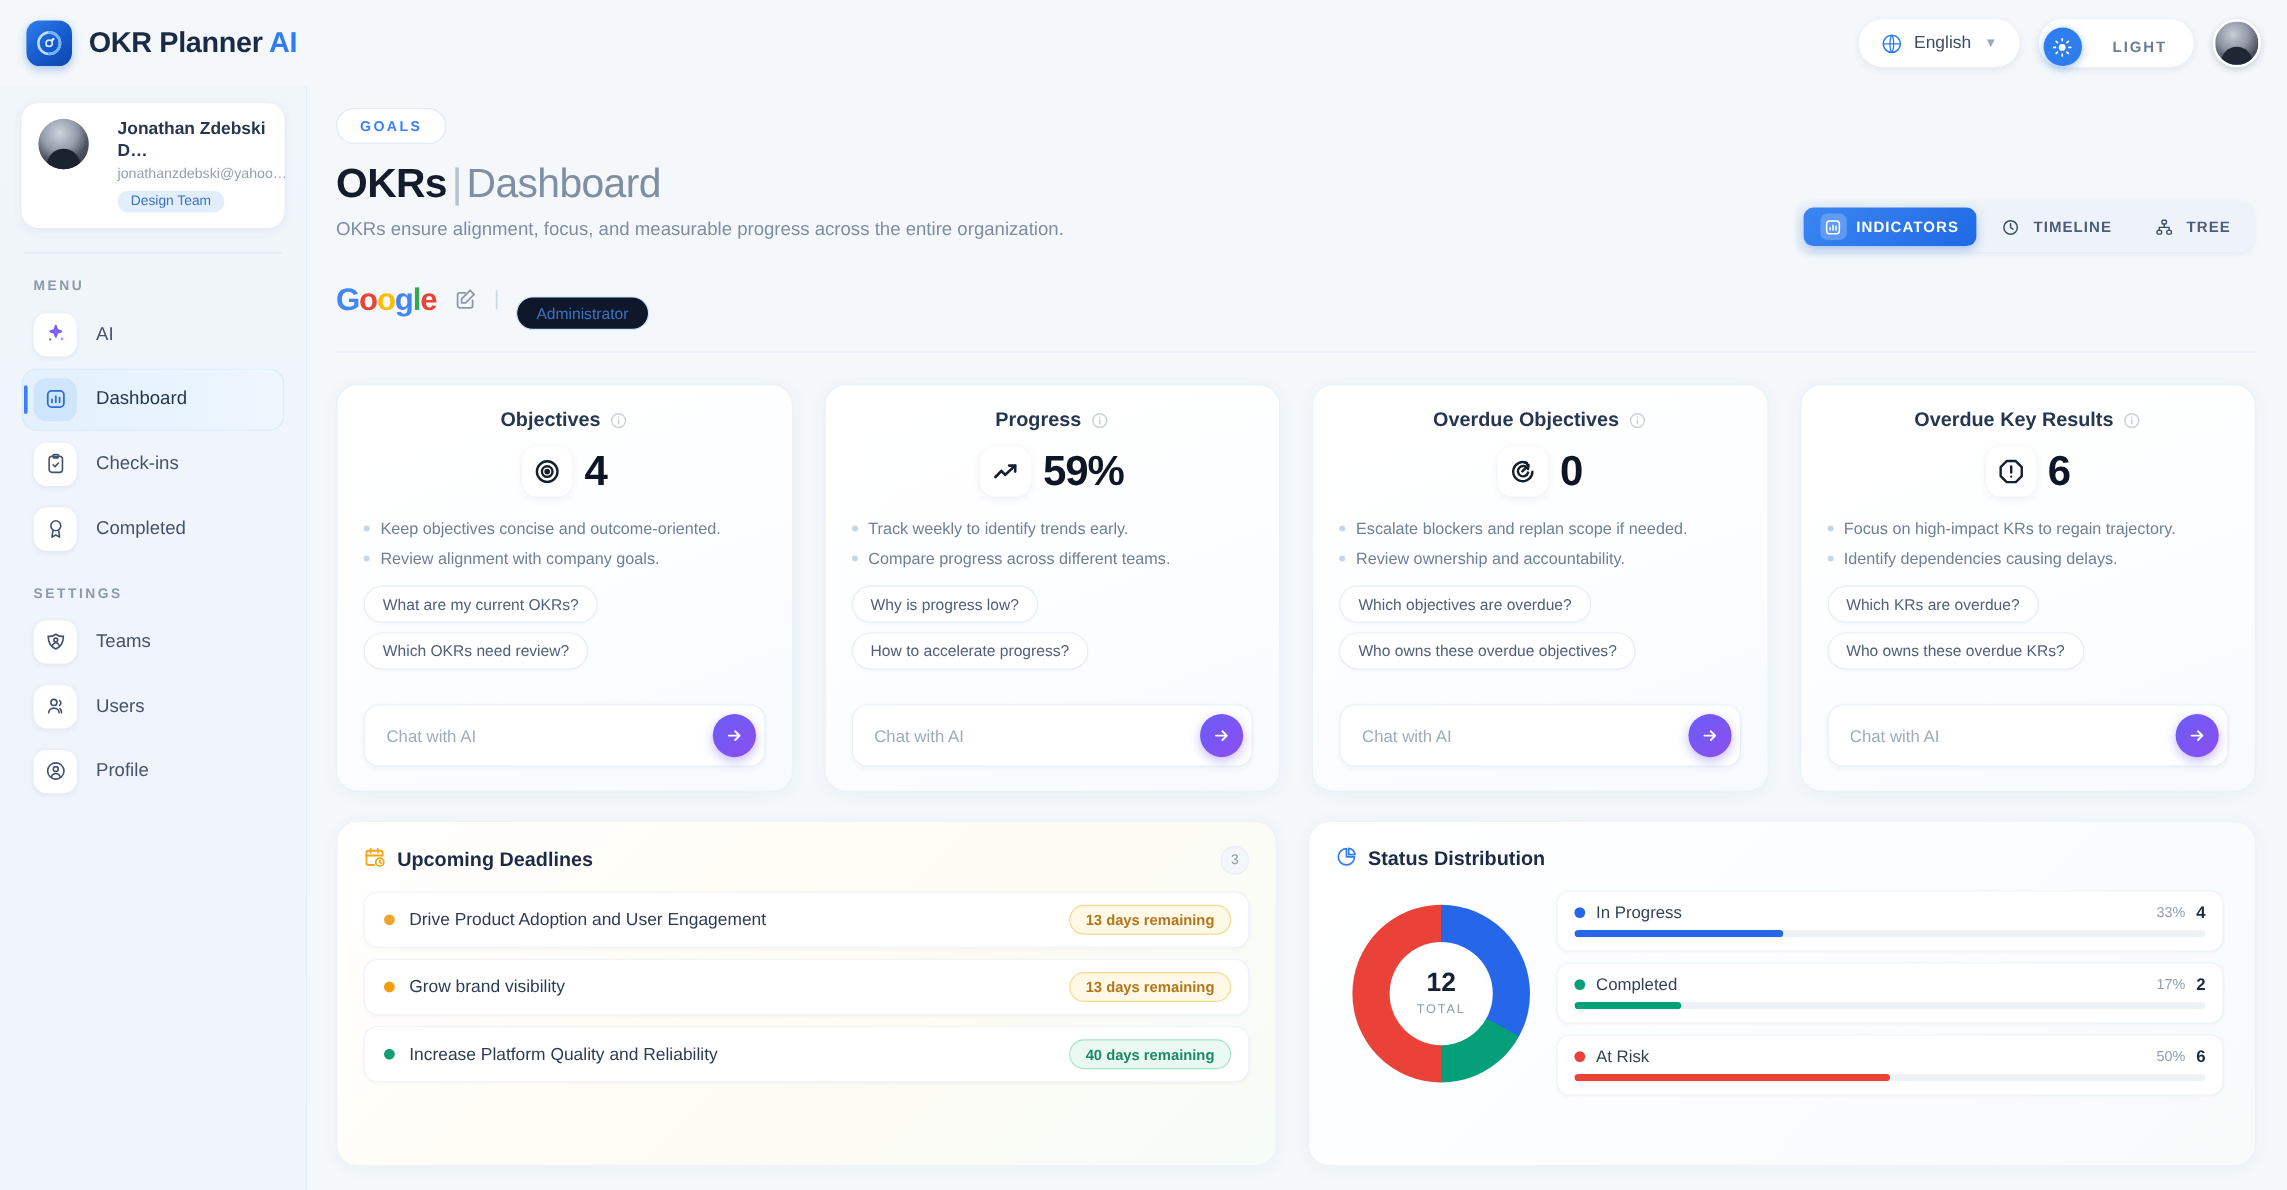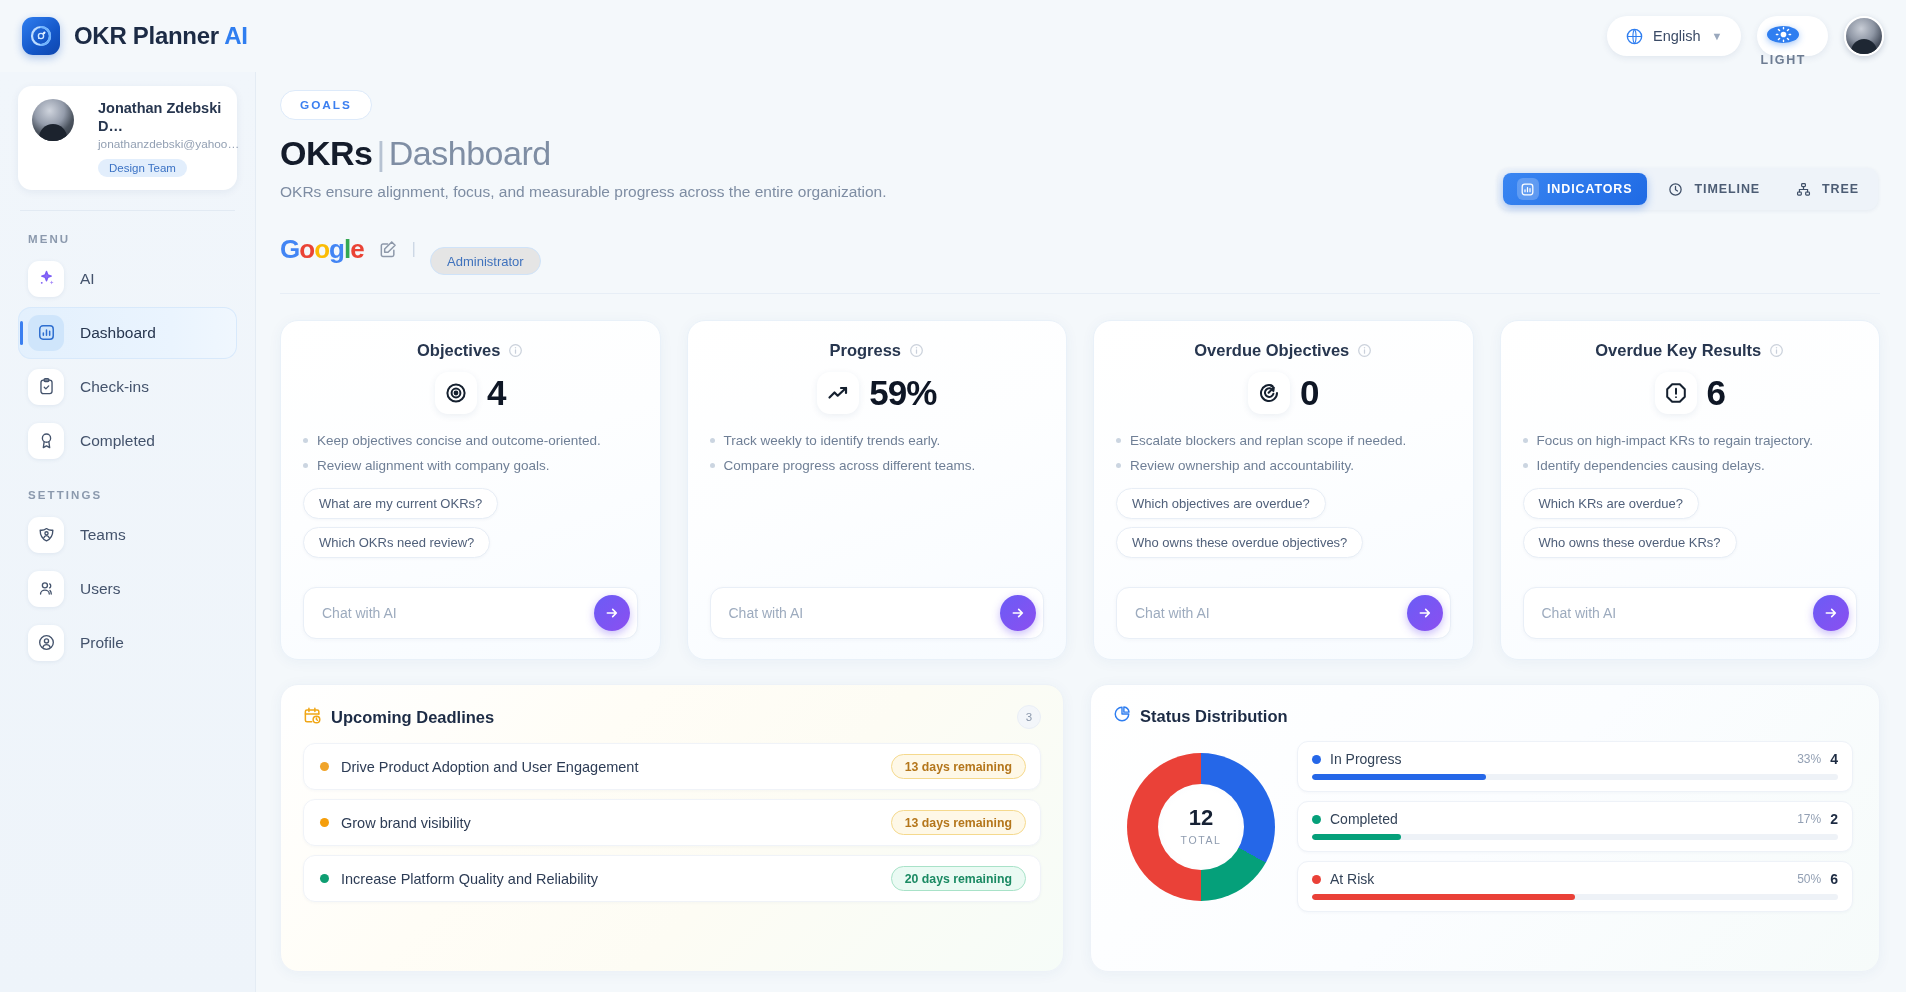--- a/index.html
+++ b/index.html
@@ -32,23 +32,22 @@
   .pill-white {
     height: 40px; background: #fff; border-radius: 22px;
     display: flex; align-items: center; gap: 9px; padding: 0 18px;
     box-shadow: 0 2px 7px rgba(30,60,110,.09);
     font-size: 14.5px; color: #3b4b66;
   }
   .globe-ic { width: 19px; height: 19px; flex: none; }
   .chev { font-size: 11px; color: #9aa8bd; margin-left: 2px; }
   .theme-toggle {
     height: 40px; background: #fff; border-radius: 22px;
-    display: flex; align-items: center; gap: 10px; padding: 10px 22px 4px 4px;
+    display: flex; align-items: center; gap: 26px; padding: 10px 22px 4px 4px;
     box-shadow: 0 2px 7px rgba(30,60,110,.09);
-    flex-direction: column;
   }
   .theme-knob {
     width: 32px; height: 32px; border-radius: 50%;
     background: #2f7ef0; display: flex; align-items: center; justify-content: center;
     box-shadow: 0 2px 7px rgba(47,126,240,.45);
   }
   .theme-label { font-size: 12.5px; letter-spacing: 1.6px; font-weight: 600; color: #6d7c92; }
   .avatar-top {
     width: 40px; height: 40px; border-radius: 50%; flex: none;
     background: radial-gradient(circle at 42% 30%, #c8cdd6 0%, #8e96a4 40%, #474f5d 70%, #222934 100%);
@@ -142,21 +141,21 @@
   .page-title .bar { color: #b6c2d2; font-weight: 300; padding: 0 4px; }
   .page-sub { margin-top: 10px; font-size: 15.5px; color: #7e8da3; }
 
   .org-row { display: flex; align-items: center; gap: 14px; margin-top: 22px; padding-bottom: 18px; border-bottom: 1px solid #e7eef6; }
   .google-logo { font-size: 26px; font-weight: 600; letter-spacing: -1px; font-family: "Liberation Sans", sans-serif; }
   .g-b { color: #4285F4; } .g-r { color: #EA4335; } .g-y { color: #FBBC05; } .g-g { color: #34A853; }
   .edit-ic { width: 20px; height: 20px; opacity: .6; cursor: pointer; }
   .vline { color: #cdd8e5; font-size: 17px; }
   .admin-chip {
     height: 28px; display: inline-flex; align-items: center; padding: 0 16px;
-    border-radius: 15px; border: 1px solid #cfe3f9; background: #e5e5e5;
+    border-radius: 15px; border: 1px solid #cfe3f9; background: #0f172a;
     font-size: 13px; color: #3f72bd; margin-top: 24px;
   }
 
   
   .kpi-row { display: flex; gap: 26px; margin-top: 26px; }
   .kpi-card {
     flex: 1; height: 340px; border-radius: 18px; padding: 20px 22px 20px 22px;
     background: linear-gradient(160deg,#ffffff 0%, #fdfeff 45%, #f7fbff 100%);
     border: 1px solid #e9f1f9; box-shadow: 0 2px 14px rgba(35,70,130,.05);
     display: flex; flex-direction: column; position: relative;
@@ -507,20 +506,24 @@
         </div>
         <div class="tips">
           <div class="tip">
               <span class="dot"></span>
               <span>Track weekly to identify trends early.</span>
             </div>
           <div class="tip">
               <span class="dot"></span>
               <span>Compare progress across different teams.</span>
             </div>
+        </div>
+        <div class="sugg-wrap">
+          <span class="sugg">Why is progress low?</span>
+          <span class="sugg">How to accelerate progress?</span>
         </div>
         <div class="chat-row">
           <input class="chat-inp" placeholder="Chat with AI" style="">
           <button class="send-btn">
             <svg width="16" height="16" viewBox="0 0 24 24" fill="none" stroke="#fff" stroke-width="2.4" stroke-linecap="round" stroke-linejoin="round">
                 <path d="M5 12h13M13 6.5l5.5 5.5L13 17.5"></path>
               </svg>
           </button>
         </div>
       </div>
@@ -639,21 +642,21 @@
             <span class="dl-badge warn">13 days remaining</span>
           </div>
           <div class="dl-row">
             <span class="dl-dot" style="background:#f59e0b"></span>
             <span class="dl-name">Grow brand visibility</span>
             <span class="dl-badge warn">13 days remaining</span>
           </div>
           <div class="dl-row">
             <span class="dl-dot" style="background:#0f9e72"></span>
             <span class="dl-name">Increase Platform Quality and Reliability</span>
-            <span class="dl-badge ok">20 days remaining</span>
+            <span class="dl-badge ok">40 days remaining</span>
           </div>
         </div>
       </div>
 
       <div class="panel panel-status">
         <div class="panel-head">
           <span>
             <svg width="18" height="18" viewBox="0 0 24 24" fill="none" stroke="#2f7ef0" stroke-width="1.9" stroke-linecap="round" stroke-linejoin="round">
               <path d="M12 3a9 9 0 1 0 9 9h-9z"></path>
                 <path d="M14.5 2.6A8 8 0 0 1 21.4 9.5h-6.9z"></path>

